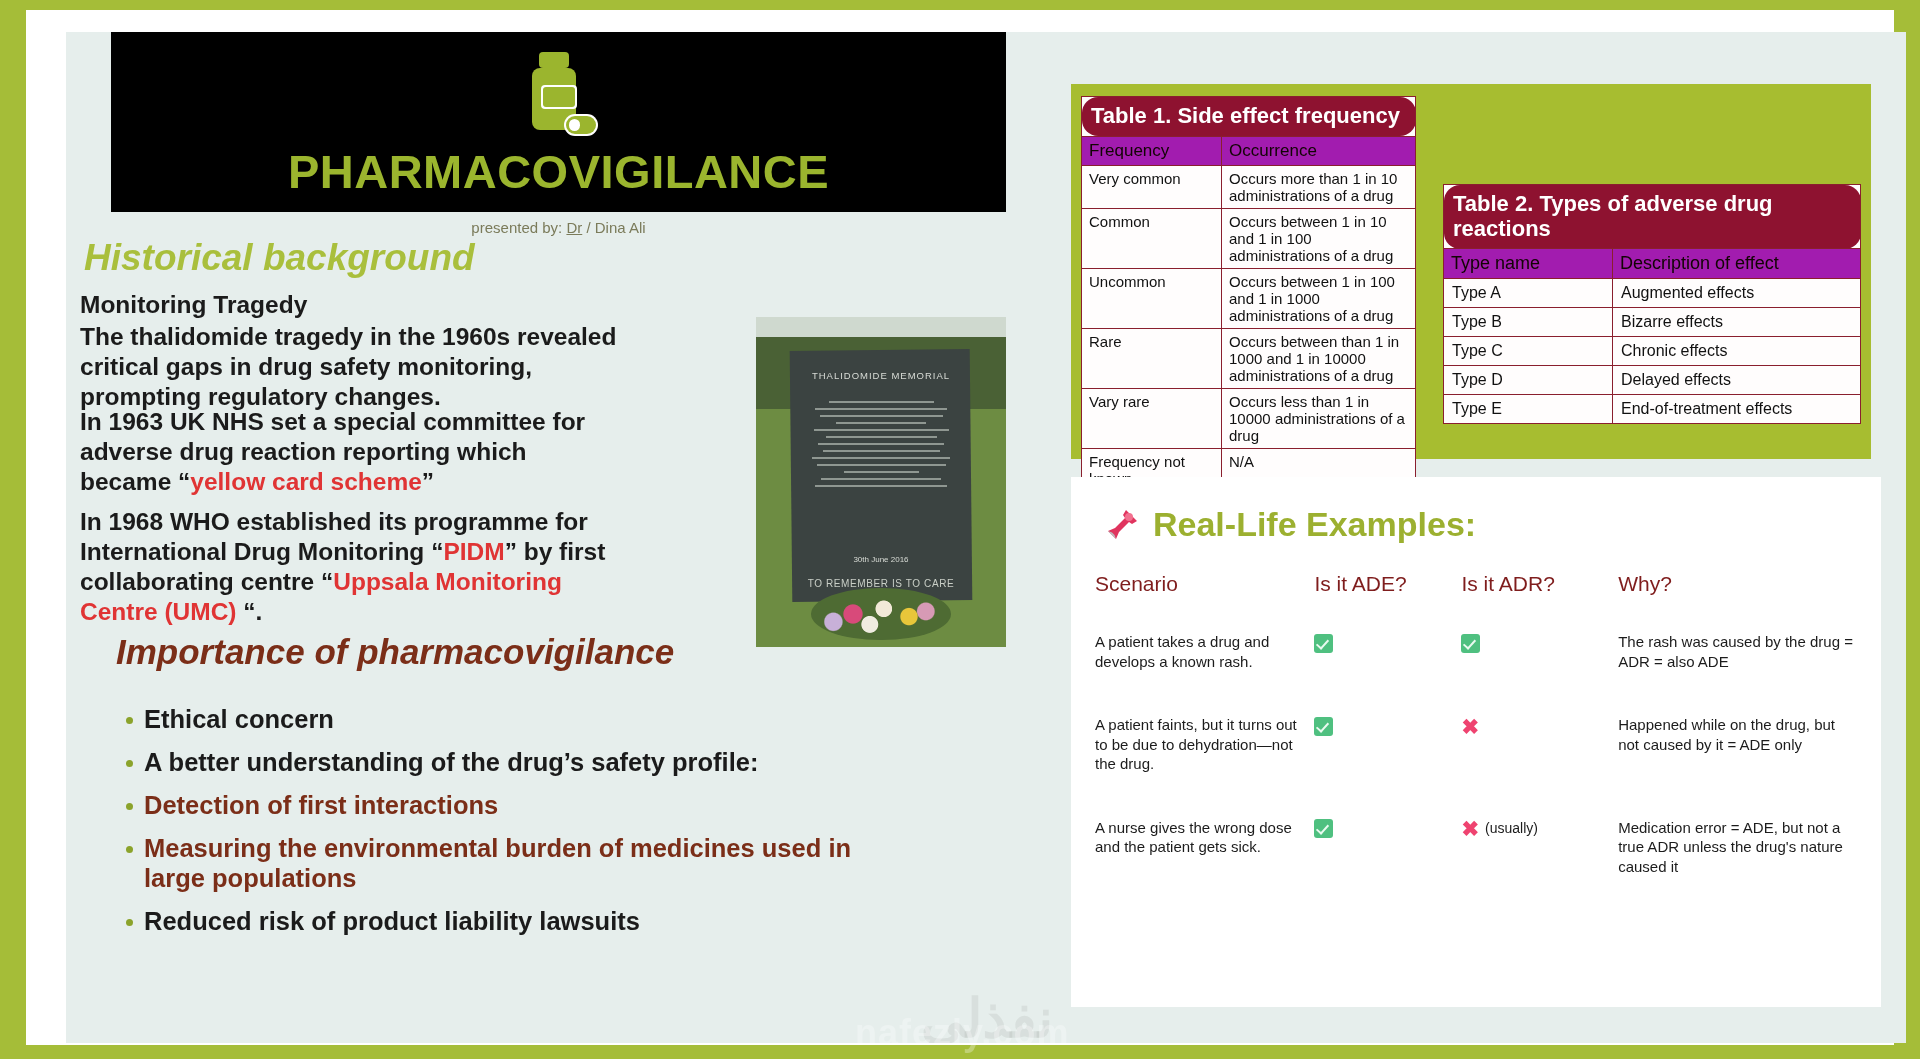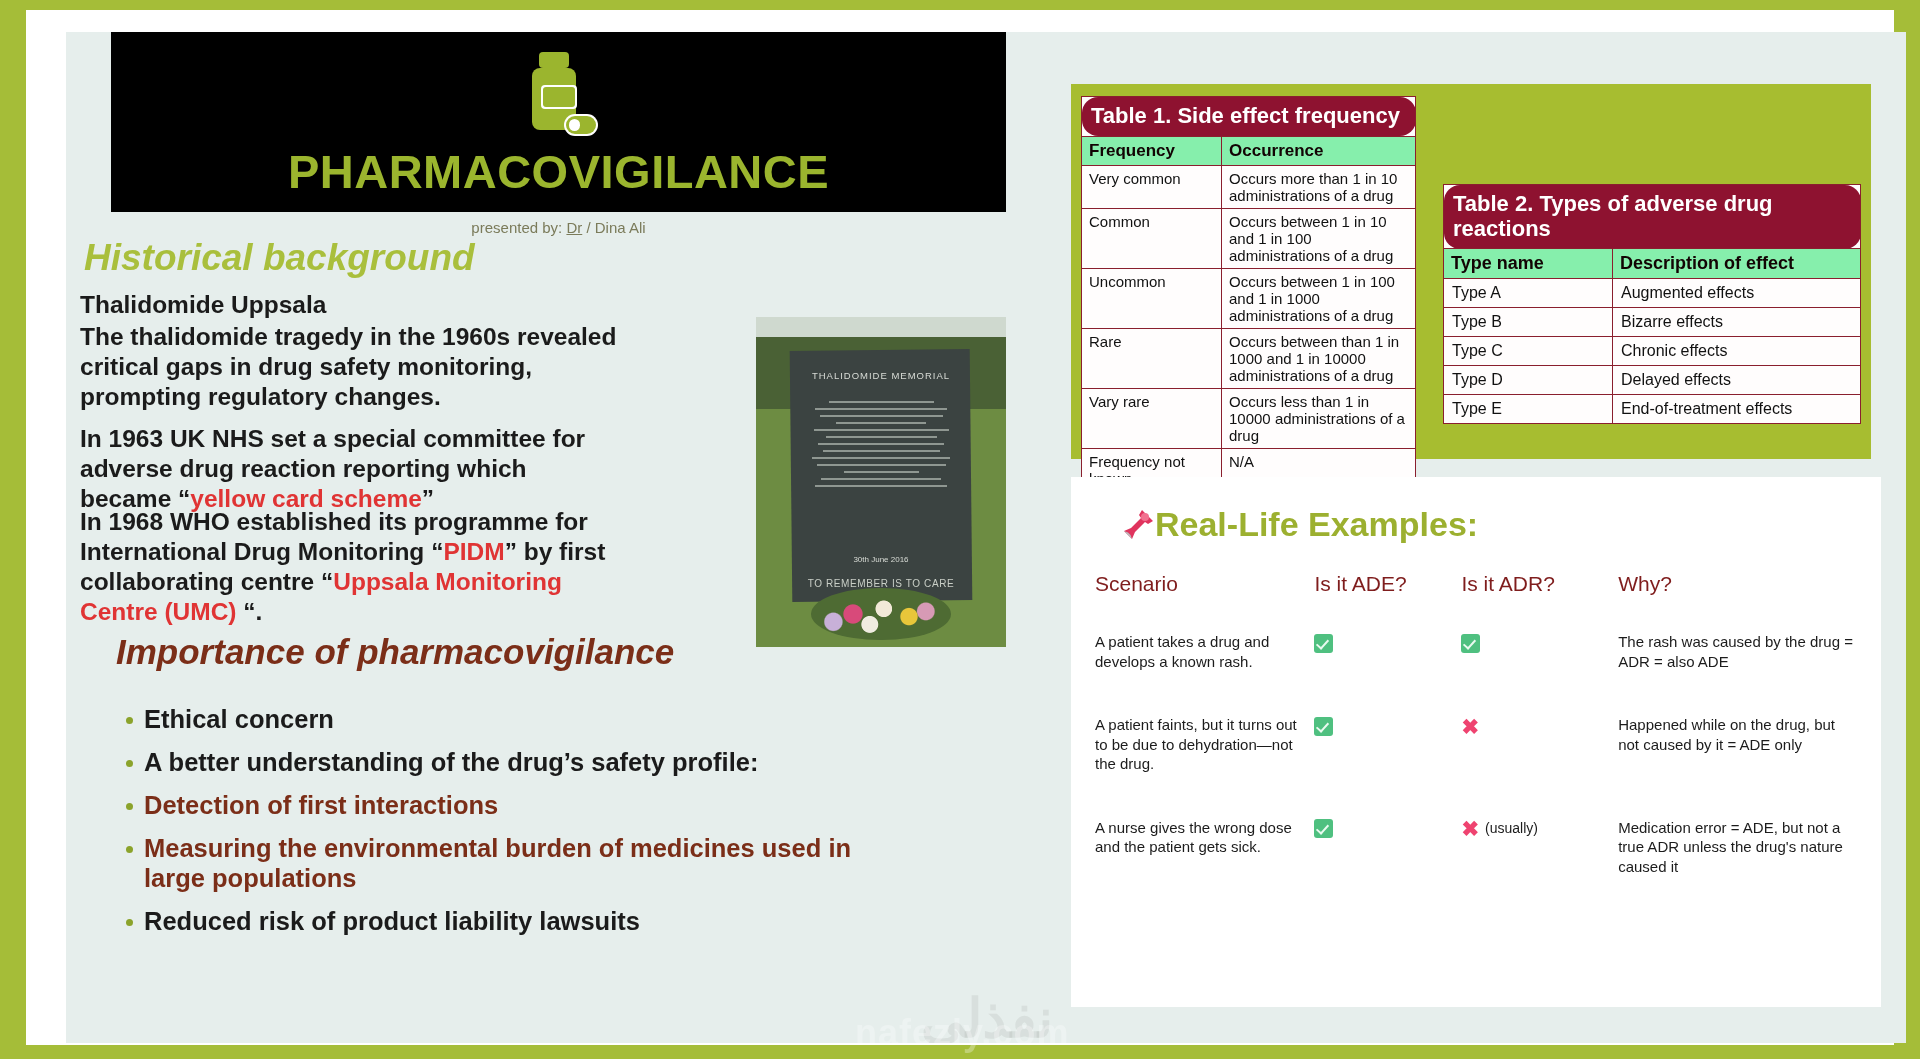--- a/index.html
+++ b/index.html
@@ -81,21 +81,21 @@
     color: #1b1b1b;
     font-size: 24.5px;
     font-weight: bold;
     line-height: 1.22;
     width: 540px;
     left: 14px;
   }
   .red { color: #e03434; }
   #p-thalid  { top: 258px; }
   #p-tragedy { top: 290px; }
-  #p-1963    { top: 392px; }
+  #p-1963    { top: 375px; }
   #p-1968    { top: 475px; }
 
   #importance-heading {
     position: absolute;
     left: 50px; top: 600px;
     color: #7b2e18;
     font-size: 35px;
     font-weight: bold;
     font-style: italic;
     width: 720px;
@@ -194,22 +194,22 @@
   .tbl .caption-cell {
     background: #8e1230;
     color: #ffffff;
     font-size: 22px;
     font-weight: bold;
     line-height: 1.12;
     padding: 7px 9px;
     border-radius: 16px;
   }
   .tbl .hdr {
-    background: #86efac;
-    font-weight: bold;
+    background: #a21caf;
+    font-weight: normal;
     font-size: 17px;
     color: #120404;
   }
   #table1-wrap {
     position: absolute;
     left: 10px; top: 12px;
     width: 335px;
   }
   #table1 { width: 335px; }
   #table1 td.c1 { width: 125px; }
@@ -226,26 +226,27 @@
 
   
   #examples-panel {
     position: absolute;
     left: 1005px; top: 445px;
     width: 810px; height: 530px;
     background: #ffffff;
   }
   #examples-heading {
     position: absolute;
-    left: 50px; top: 28px;
+    left: 34px; top: 28px;
     font-size: 34px;
     font-weight: bold;
     color: #9cb030;
     display: flex;
     align-items: center;
+    gap: 14px;
   }
   #pin-icon { width: 34px; height: 34px; }
   #examples-table {
     position: absolute;
     left: 18px; top: 95px;
     width: 775px;
     border-collapse: collapse;
   }
   #examples-table th {
     font-size: 21px;
@@ -335,21 +336,21 @@
         </svg>
         <div id="main-title">PHARMACOVIGILANCE</div>
       </div>
 
       <div id="presented-by">
         <span>presented by: </span><span class="u">Dr</span><span> / Dina Ali</span>
       </div>
 
       <div id="historical-heading">Historical background</div>
 
-      <div class="body-para" id="p-thalid">Thalidomide Uppsala</div>
+      <div class="body-para" id="p-thalid">Monitoring Tragedy</div>
 
       <div class="body-para" id="p-tragedy">The thalidomide tragedy in the 1960s revealed critical gaps in drug safety monitoring, prompting regulatory changes.</div>
 
       <div class="body-para" id="p-1963"><span>In 1963 UK NHS set a special committee for adverse drug reaction reporting which became “</span><span class="red">yellow card scheme</span><span>”</span></div>
 
       <div class="body-para" id="p-1968"><span>In 1968 WHO established its programme for International Drug Monitoring “</span><span class="red">PIDM</span><span>” by first collaborating centre “</span><span class="red">Uppsala Monitoring Centre (UMC)</span><span> “.</span></div>
 
       <div id="memorial-photo">
         <div class="mem-sky"></div>
         <div class="mem-grass"></div>

